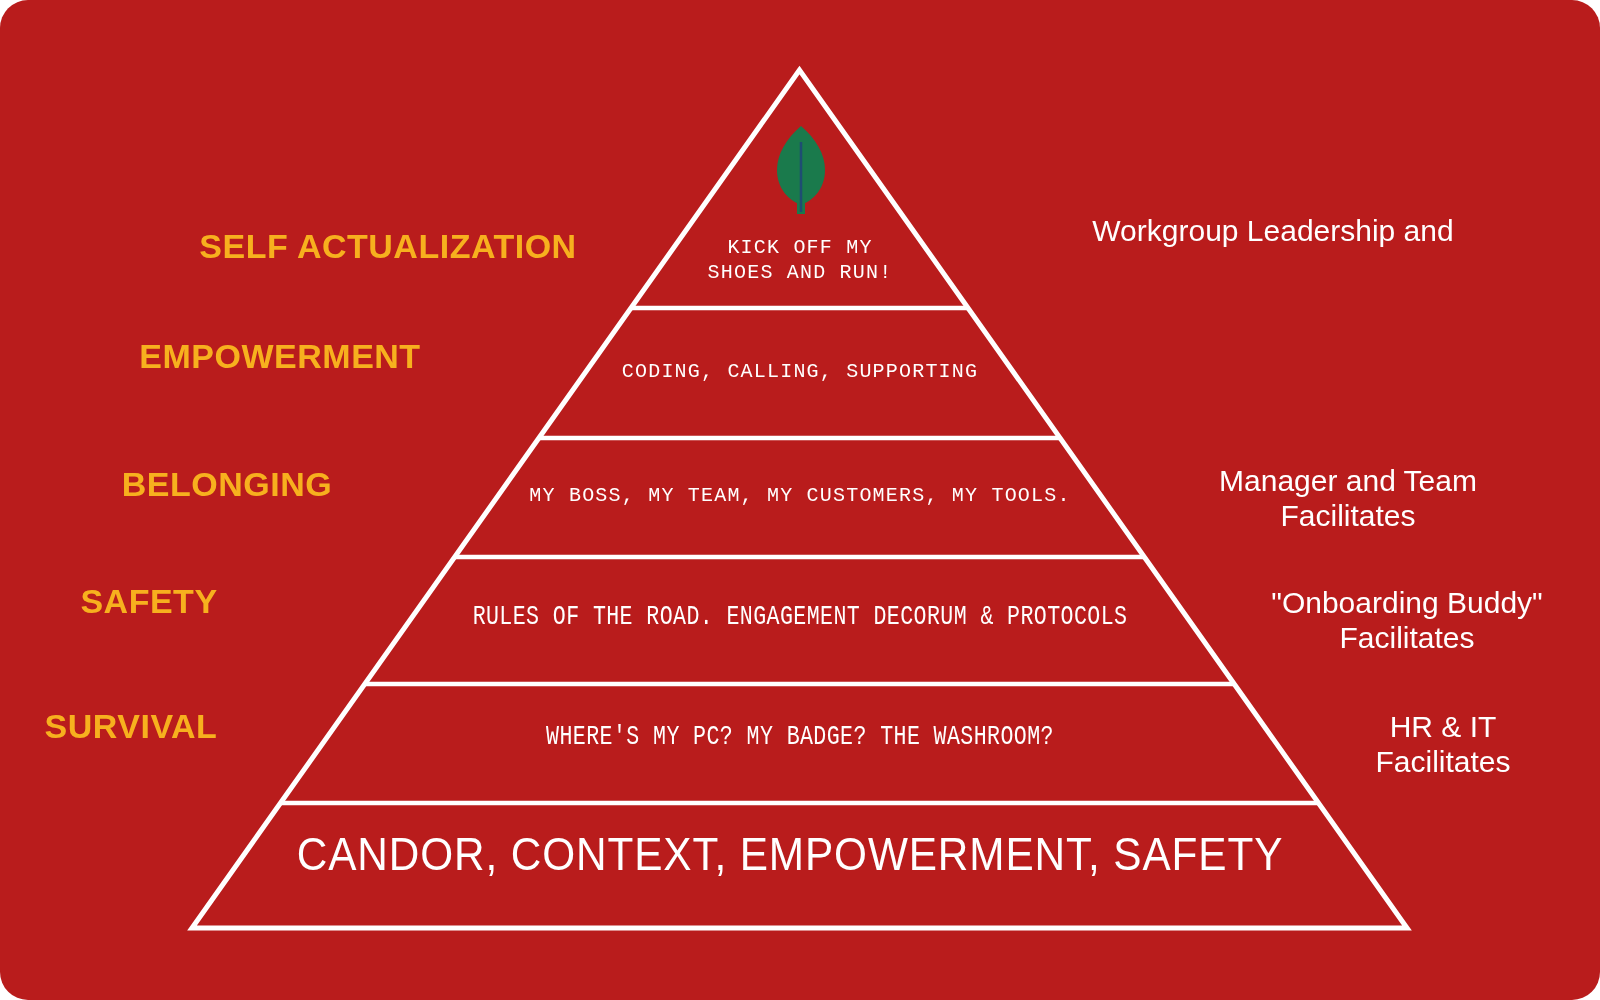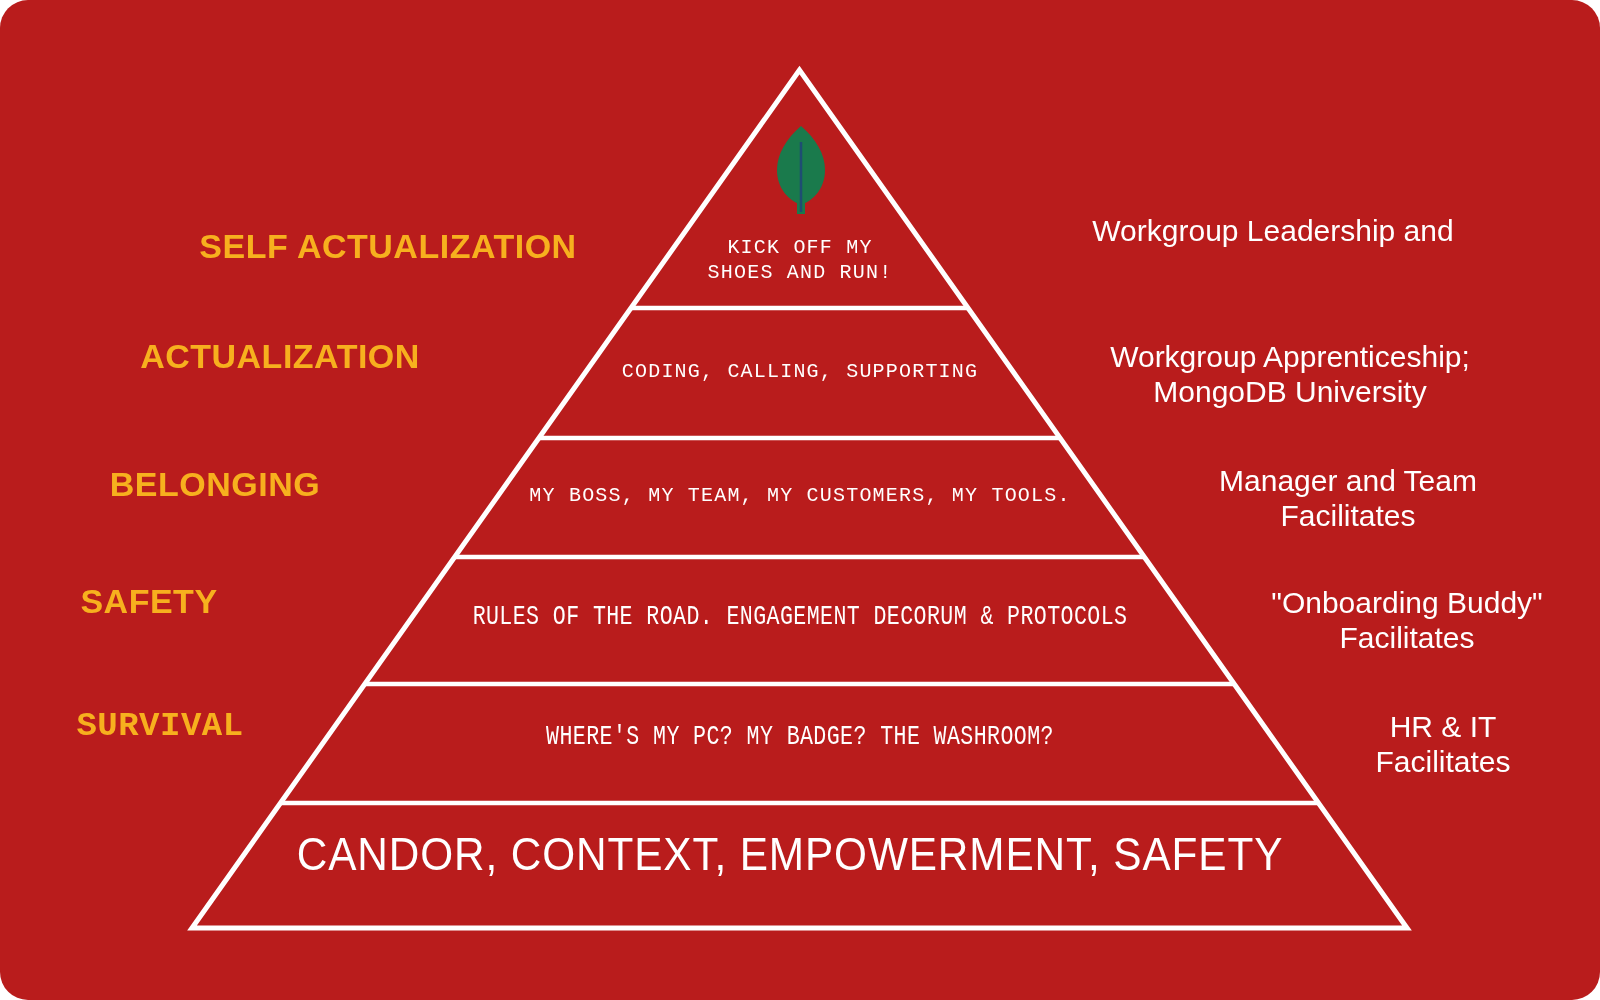--- a/index.html
+++ b/index.html
@@ -71,48 +71,44 @@
     </g>
     <g>
       <path d="M801,126 C786,139 777,154 777,170 C777,188 788,200 801,205
                C814,200 825,188 825,170 C825,154 816,139 801,126 Z" fill="#1a7a4c"></path>
       <rect x="797" y="200" width="8" height="14" fill="#1a7a4c"></rect>
       <line x1="801" y1="142" x2="801" y2="212" stroke="#1e4d73" stroke-width="2.5"></line>
     </g>
   </svg>
 
   <div class="abs level-label" style="left:388px; top:246px;">SELF ACTUALIZATION</div>
-  <div class="abs level-label" style="left:280px; top:356px;">ACTUALIZATION</div>
-  <div class="abs level-label" style="left:215px; top:484px;">BELONGING</div>
+  <div class="abs level-label" style="left:280px; top:356px;">EMPOWERMENT</div>
+  <div class="abs level-label" style="left:227px; top:484px;">BELONGING</div>
   <div class="abs level-label" style="left:149px; top:601px;">SAFETY</div>
-  <div class="abs level-label" style="left:160px; top:726px;font-family:Liberation Mono, monospace;">SURVIVAL</div>
+  <div class="abs level-label" style="left:131px; top:726px;">SURVIVAL</div>
 
   <div class="abs tier-text" style="left:800px; top:260px;">
     <span style="display:block;">KICK OFF MY</span>
     <span style="display:block;">SHOES AND RUN!</span>
   </div>
   <div class="abs tier-text" style="left:800px; top:371px;">CODING, CALLING, SUPPORTING</div>
   <div class="abs tier-text" style="left:800px; top:495px;">MY BOSS, MY TEAM, MY CUSTOMERS, MY TOOLS.</div>
   <div class="abs tier-text condensed" style="left:800px; top:618px;">
     <span class="squeeze">RULES OF THE ROAD. ENGAGEMENT DECORUM &amp; PROTOCOLS</span>
   </div>
   <div class="abs tier-text condensed" style="left:800px; top:738px;">
     <span class="squeeze">WHERE'S MY PC? MY BADGE? THE WASHROOM?</span>
   </div>
   <div class="abs base-text" style="left:790px; top:853px;">
     <span class="squeeze">CANDOR, CONTEXT, EMPOWERMENT, SAFETY</span>
   </div>
 
   <div class="abs right-label" style="left:1273px; top:230px;">
     <span>Workgroup Leadership and</span>
   </div>
-  <div class="abs right-label" style="left:1290px; top:374px;">
-    <span>Workgroup Apprenticeship;</span>
-    <span>MongoDB University</span>
-  </div>
   <div class="abs right-label" style="left:1348px; top:498px;">
     <span>Manager and Team</span>
     <span>Facilitates</span>
   </div>
   <div class="abs right-label" style="left:1407px; top:620px;">
     <span>"Onboarding Buddy"</span>
     <span>Facilitates</span>
   </div>
   <div class="abs right-label" style="left:1443px; top:744px;">
     <span>HR &amp; IT</span>

